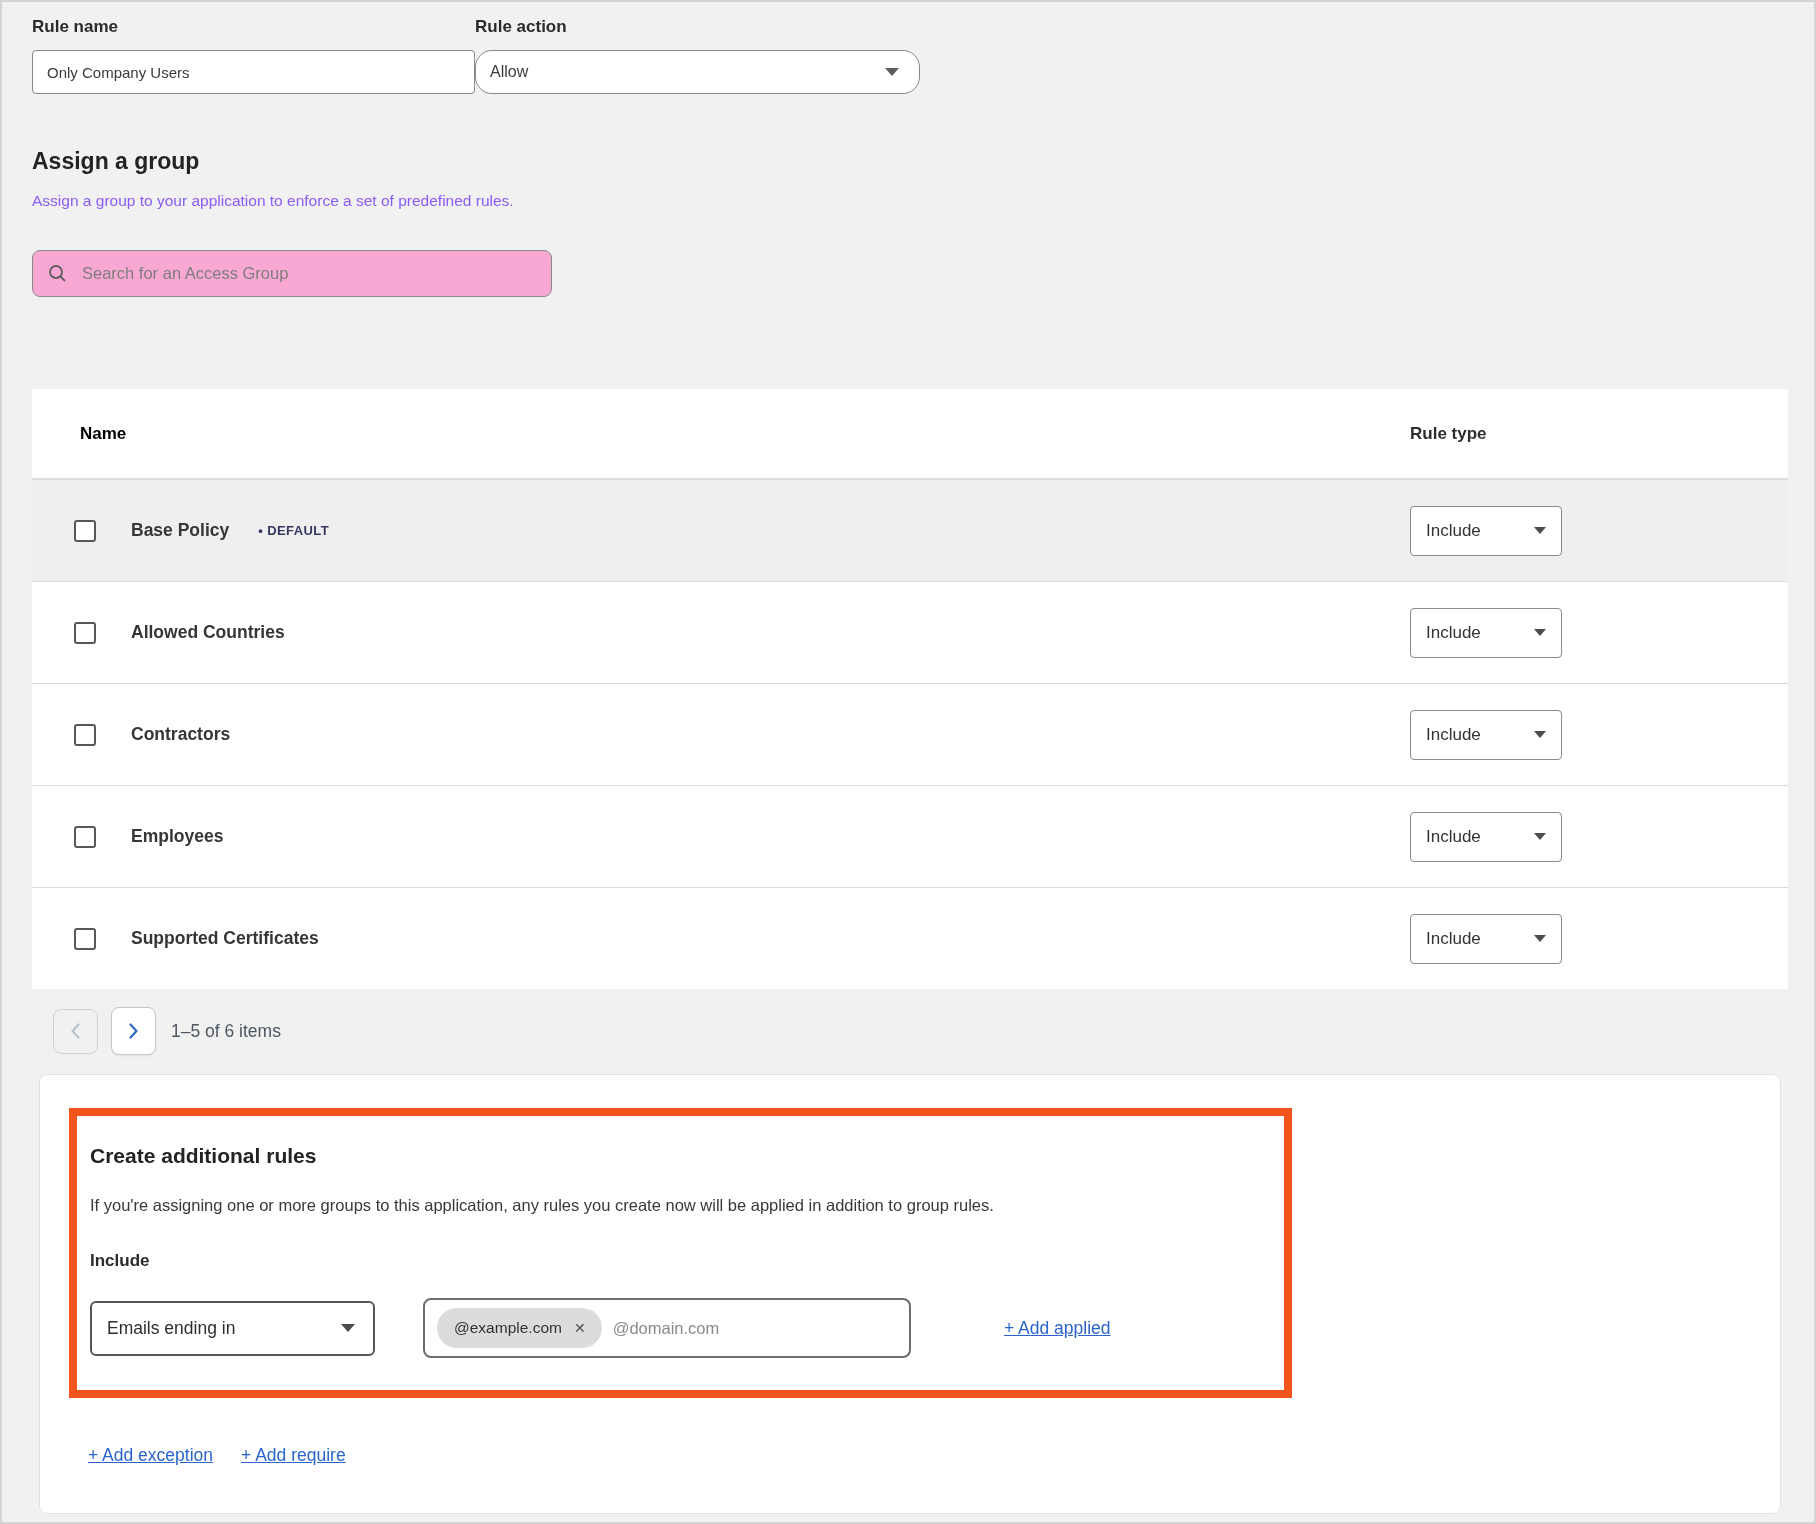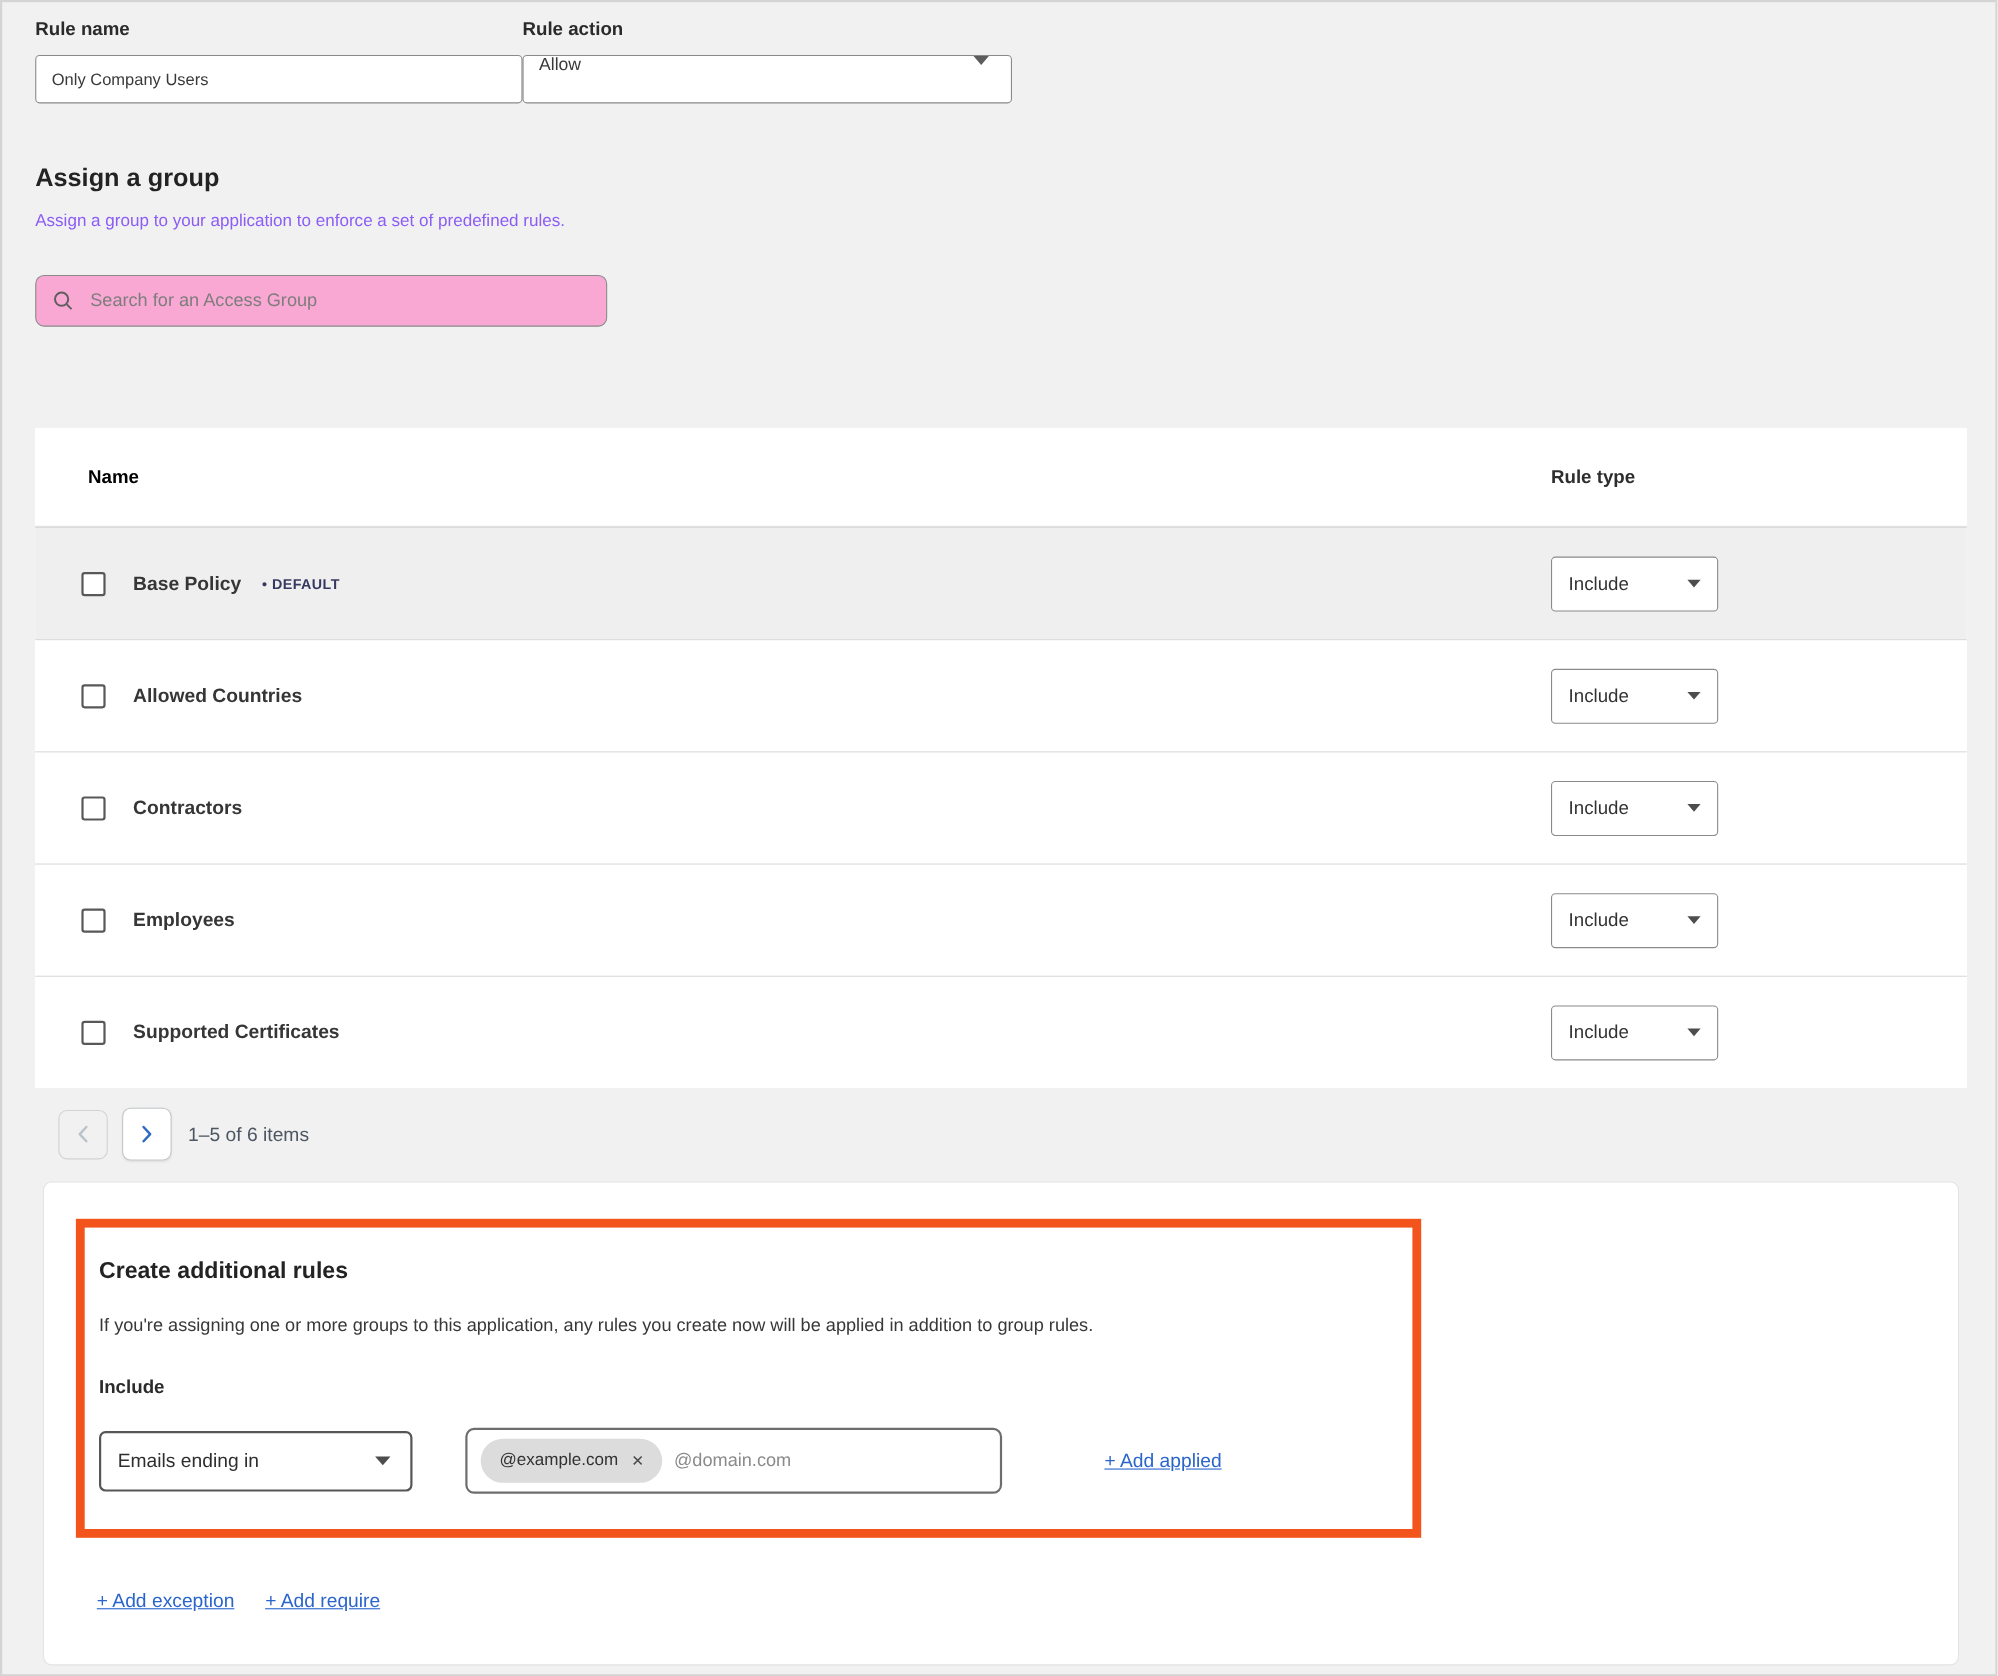--- a/index.html
+++ b/index.html
@@ -21,22 +21,22 @@
   .form-row { display:flex; padding:15px 0 0 30px; }
   .field-label { font-weight:bold; font-size:17px; color:#2b2b2b; height:18px; margin-bottom:15px; }
   .text-input, .select-box {
     height:44px; background:#fff;
     border:1px solid #8a8a8a; border-radius:4px;
     font-size:15px; color:#3a3a3a;
   }
   .text-input { width:443px; padding:0 14px; font-family:"Liberation Sans",sans-serif; }
   .select-box {
     width:445px; padding:0 20px 0 14px;
-    display:flex; justify-content:space-between;
-    cursor:pointer; font-size:16px;
+    display:flex; align-items:center; justify-content:space-between;
+    cursor:pointer; font-size:16px;border-radius:17px;
   }
   .caret { width:0; height:0; border-left:7px solid transparent; border-right:7px solid transparent; border-top:8px solid #5c5c5c; }
 
   
   .section-heading { margin:53px 0 0 30px; font-size:23px; font-weight:bold; color:#232323; line-height:28px; }
   .section-desc { margin:17px 0 0 30px; font-size:15.5px; color:#8b5cf6; line-height:18px; }
   .search-box {
     margin:40px 0 0 30px; width:520px; height:47px;
     background:#f9a8d4; border:1px solid #8a8a8a; border-radius:8px;
     display:flex; align-items:center; padding:0 15px; gap:13px;
@@ -54,21 +54,21 @@
     border-bottom:1px solid #e0e0e0;
   }
   .th-name { font-weight:bold; font-size:17px; color:#000000; padding-left:48px; flex:1; }
   .th-type { font-weight:bold; font-size:17px; color:#2e2e2e; width:378px; }
   .trow {
     height:102px; display:flex; align-items:center;
     background:#fff; border-top:1px solid #dadada;
   }
   .trow:first-of-type { border-top:none; }
   .trow.highlight { background:#efefef; }
-  .cell-name { flex:1; display:flex; align-items:center; padding-left:42px; gap:25px; }
+  .cell-name { flex:1; display:flex; align-items:center; padding-left:42px; gap:35px; }
   .row-name { font-weight:bold; font-size:17.5px; color:#363636; }
   .default-badge { font-weight:bold; font-size:13px; color:#36395f; letter-spacing:.4px; margin-left:-6px; }
   .cell-type { width:378px; }
   .checkbox {
     appearance:none; -webkit-appearance:none;
     width:22px; height:22px; margin:0;
     border:2px solid #585858; border-radius:3px; background:#fff; cursor:pointer;
   }
   .row-select {
     width:152px; height:50px; background:#fff;

